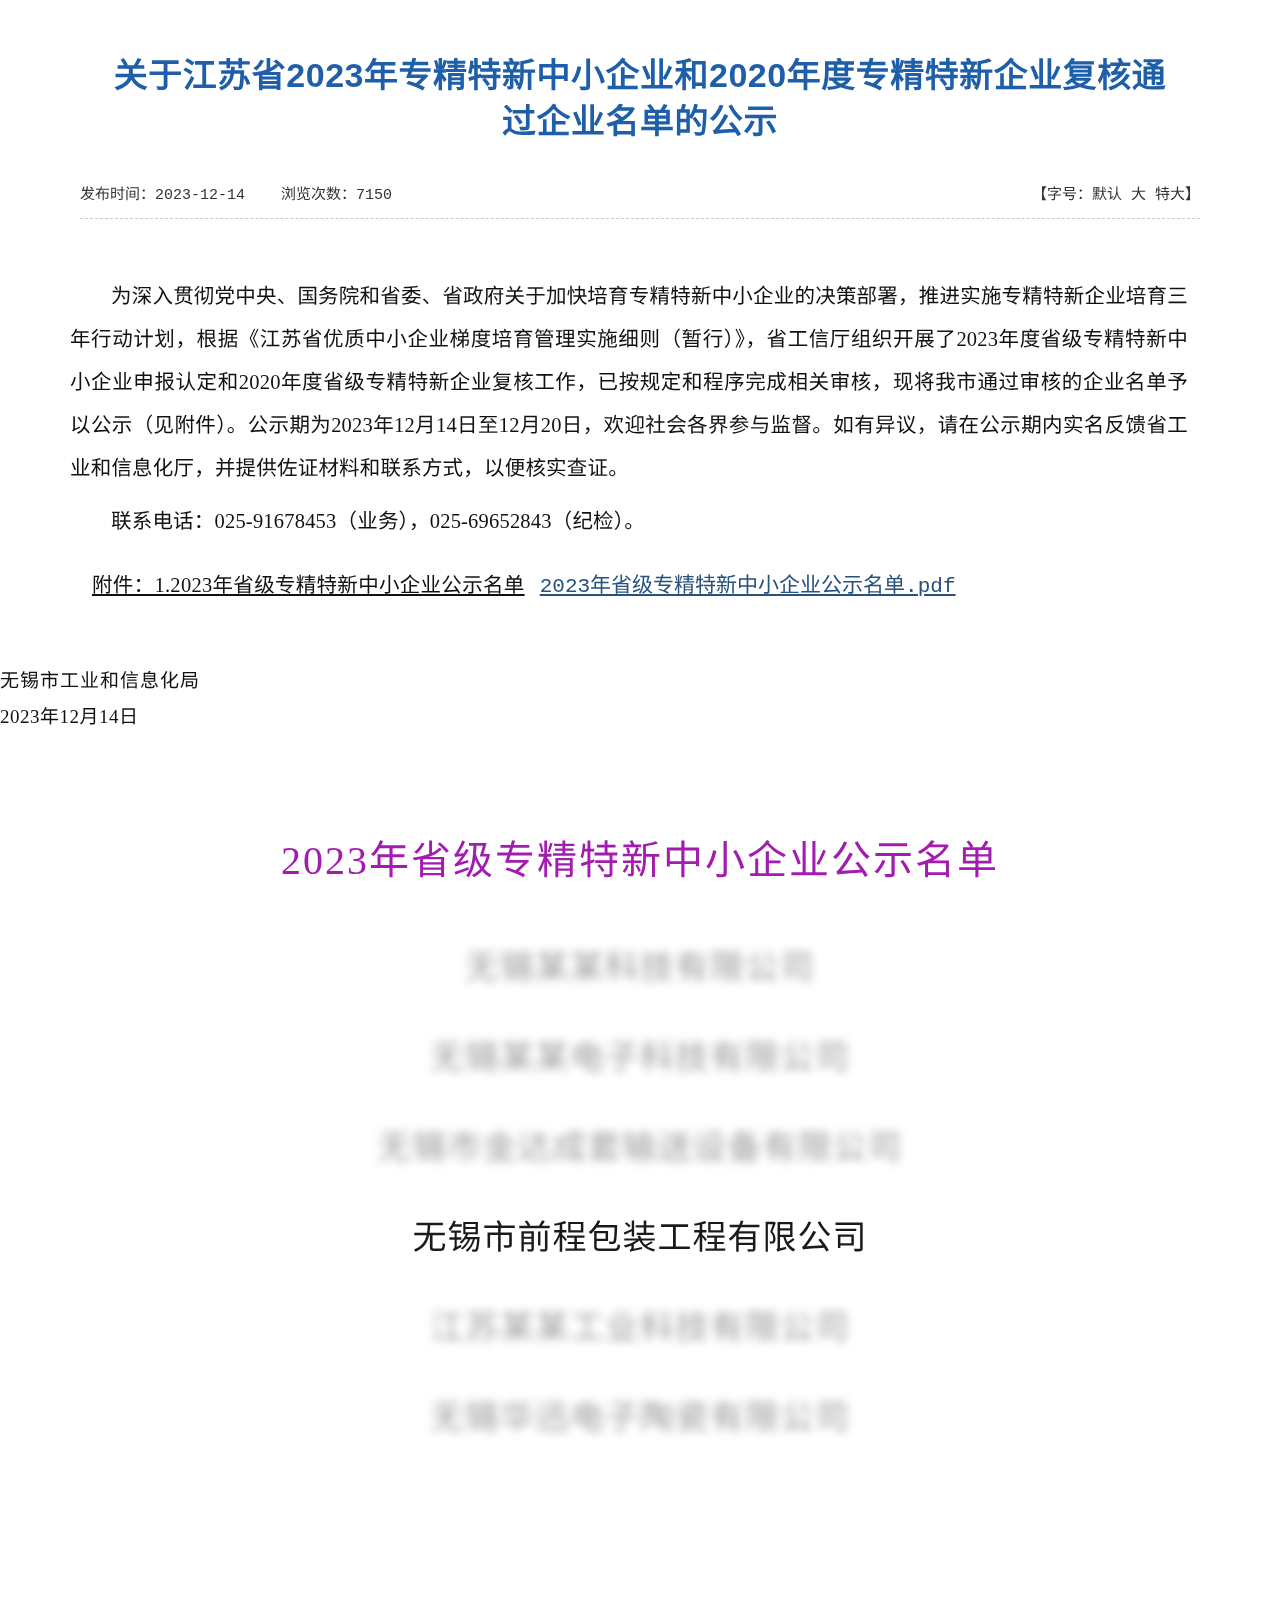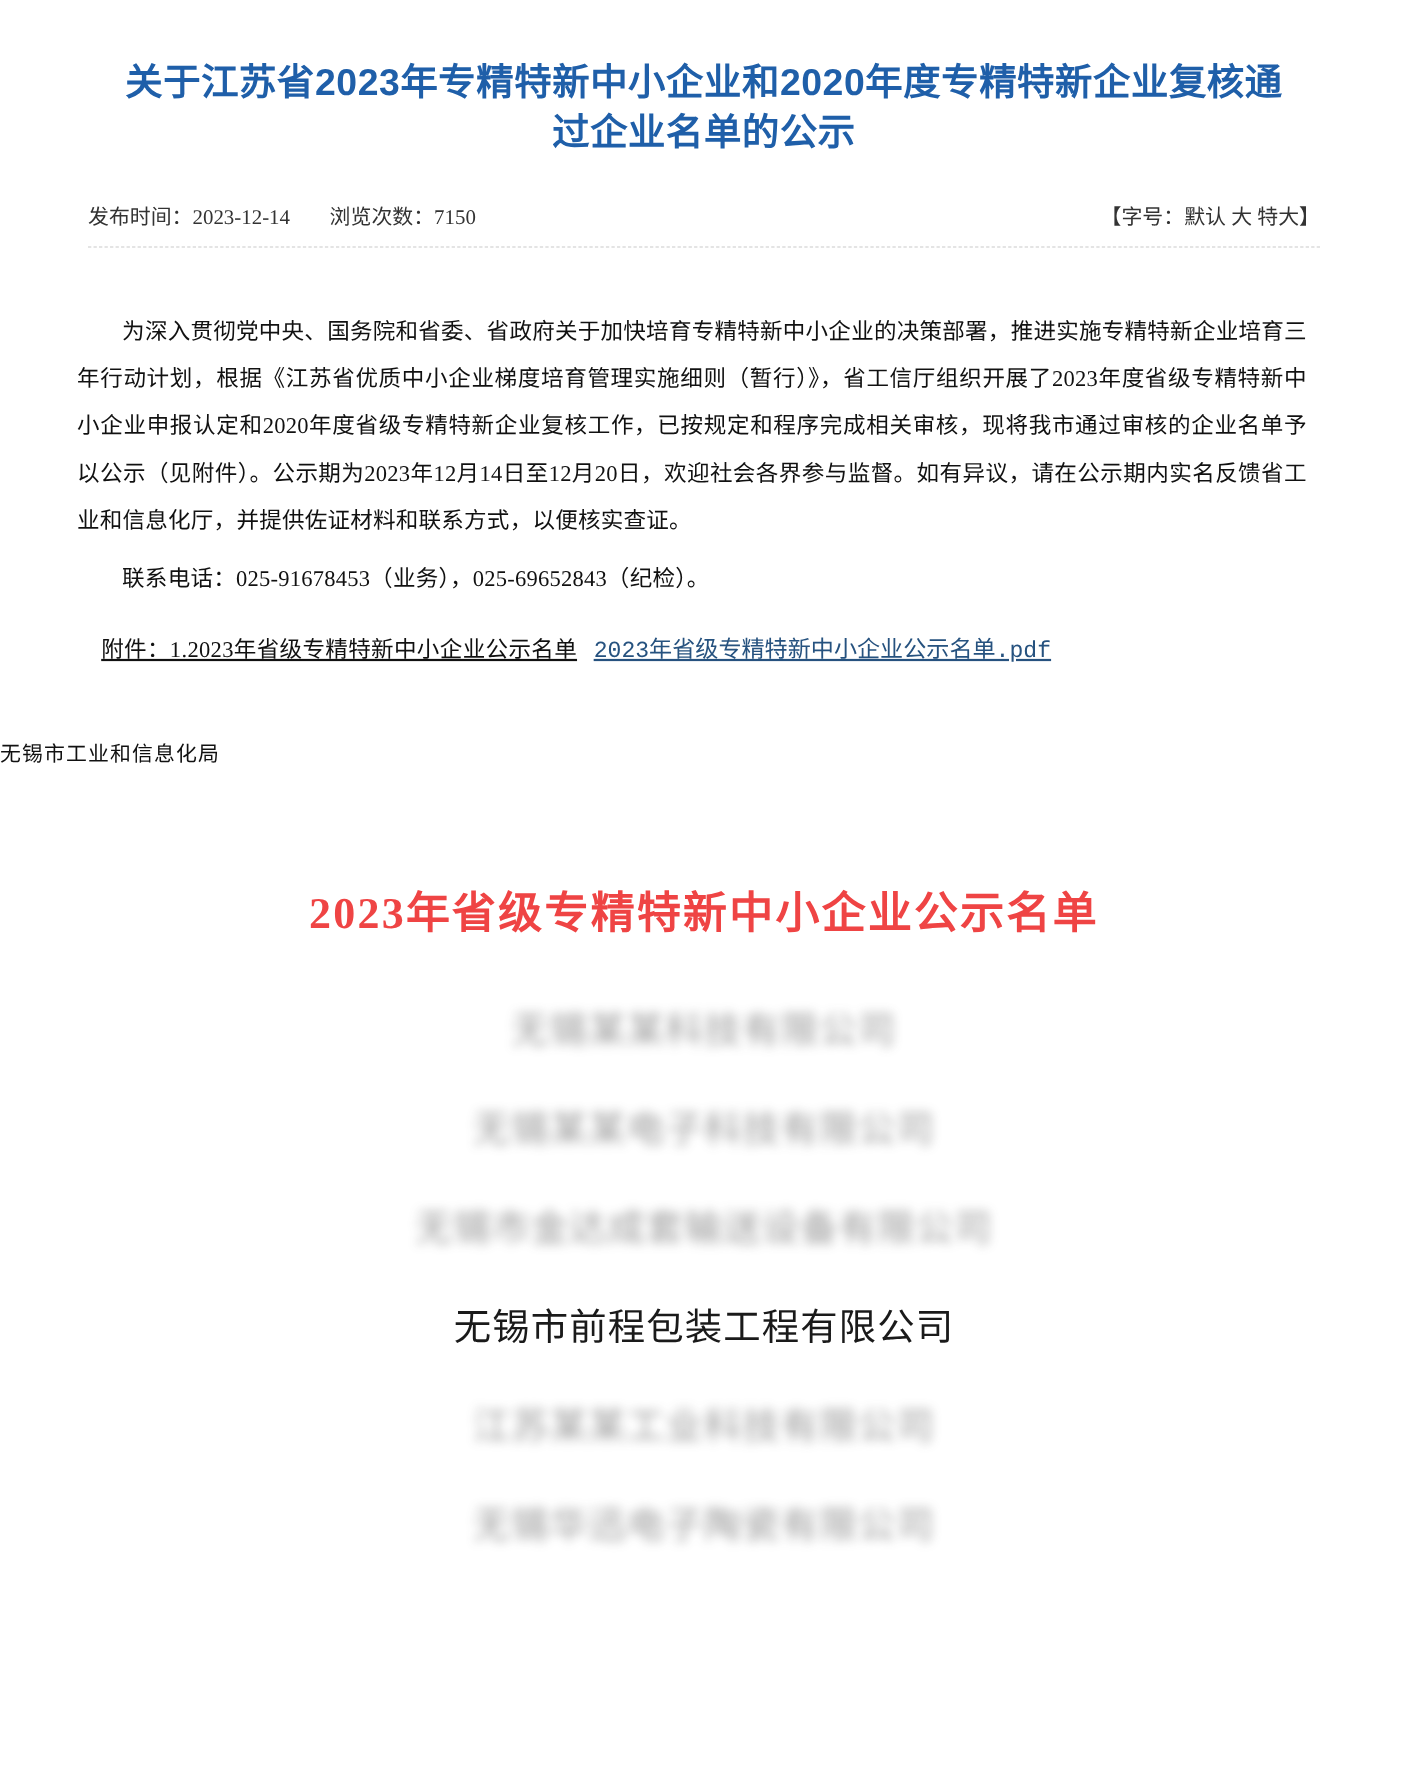--- a/index.html
+++ b/index.html
@@ -34,22 +34,22 @@
     font-size: 34px;
     line-height: 46px;
     letter-spacing: 0.5px;
   }
 
   .meta-row {
     margin: 38px 80px 0 80px;
     display: flex;
     align-items: flex-start;
     justify-content: space-between;
-    font-family: Liberation Serif, serif;
-    font-size: 19px;
+    font-family: Liberation Mono, monospace;
+    font-size: 15px;
     color: #333;
     padding-bottom: 14px;
   }
   .meta-left {
     display: flex;
     gap: 36px;
     white-space: nowrap;
   }
   .meta-right {
     white-space: nowrap;
@@ -119,24 +119,24 @@
   }
 
   
   .attach-page {
     margin-top: 96px;
     padding-bottom: 60px;
   }
   .attach-title {
     text-align: center;
     font-family: "Liberation Serif", "DejaVu Serif", serif;
-    font-weight: bold;
+    font-weight: normal;
     font-size: 40px;
     line-height: 60px;
-    color: #ef4444;
+    color: #a21caf;
     letter-spacing: 2px;
   }
   .company-list {
     margin-top: 54px;
     display: flex;
     flex-direction: column;
     align-items: center;
   }
   .company-item {
     font-size: 34px;
@@ -176,20 +176,21 @@
 
   <div class="attachments">
     <span class="att-line">
       <span class="att-label">附件：1.2023年省级专精特新中小企业公示名单</span>
       <span class="att-link">2023年省级专精特新中小企业公示名单.pdf</span>
     </span>
   </div>
 
   <div class="signature">
     <div>无锡市工业和信息化局</div>
+    <div class="sig-date">2023年12月14日</div>
   </div>
 
   <div class="attach-page">
     <div class="attach-title">2023年省级专精特新中小企业公示名单</div>
     <div class="company-list">
       <div class="company-item blurred">无锡某某科技有限公司</div>
       <div class="company-item blurred">无锡某某电子科技有限公司</div>
       <div class="company-item blurred">无锡市金达成套输送设备有限公司</div>
       <div class="company-item">无锡市前程包装工程有限公司</div>
       <div class="company-item blurred">江苏某某工业科技有限公司</div>

